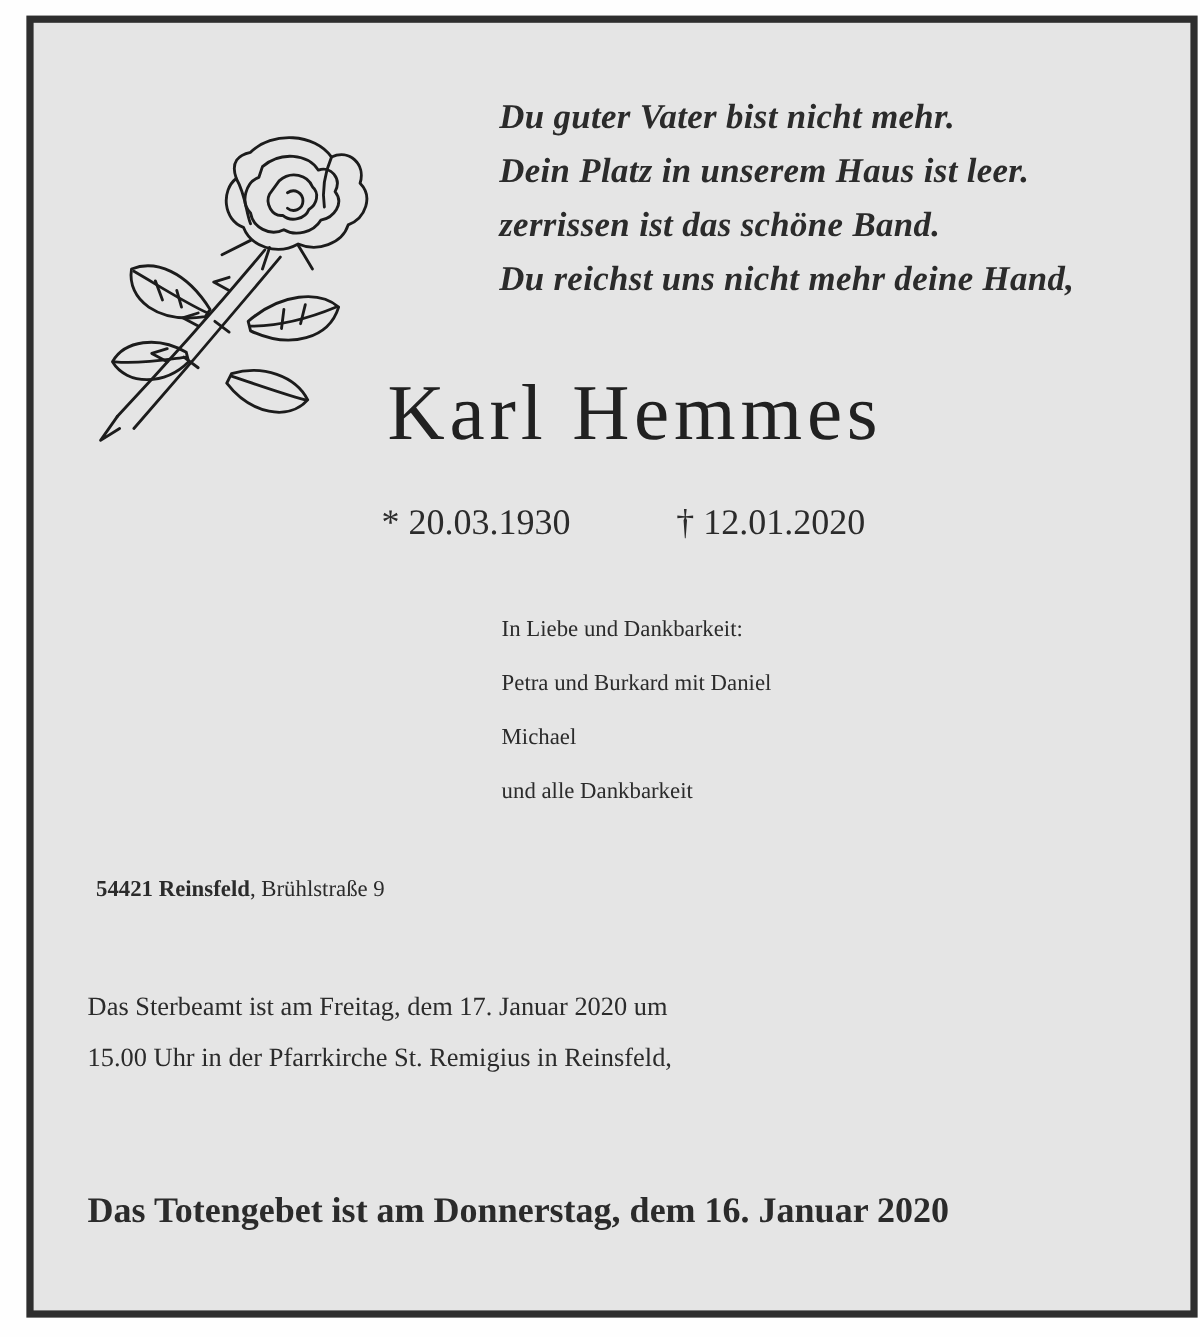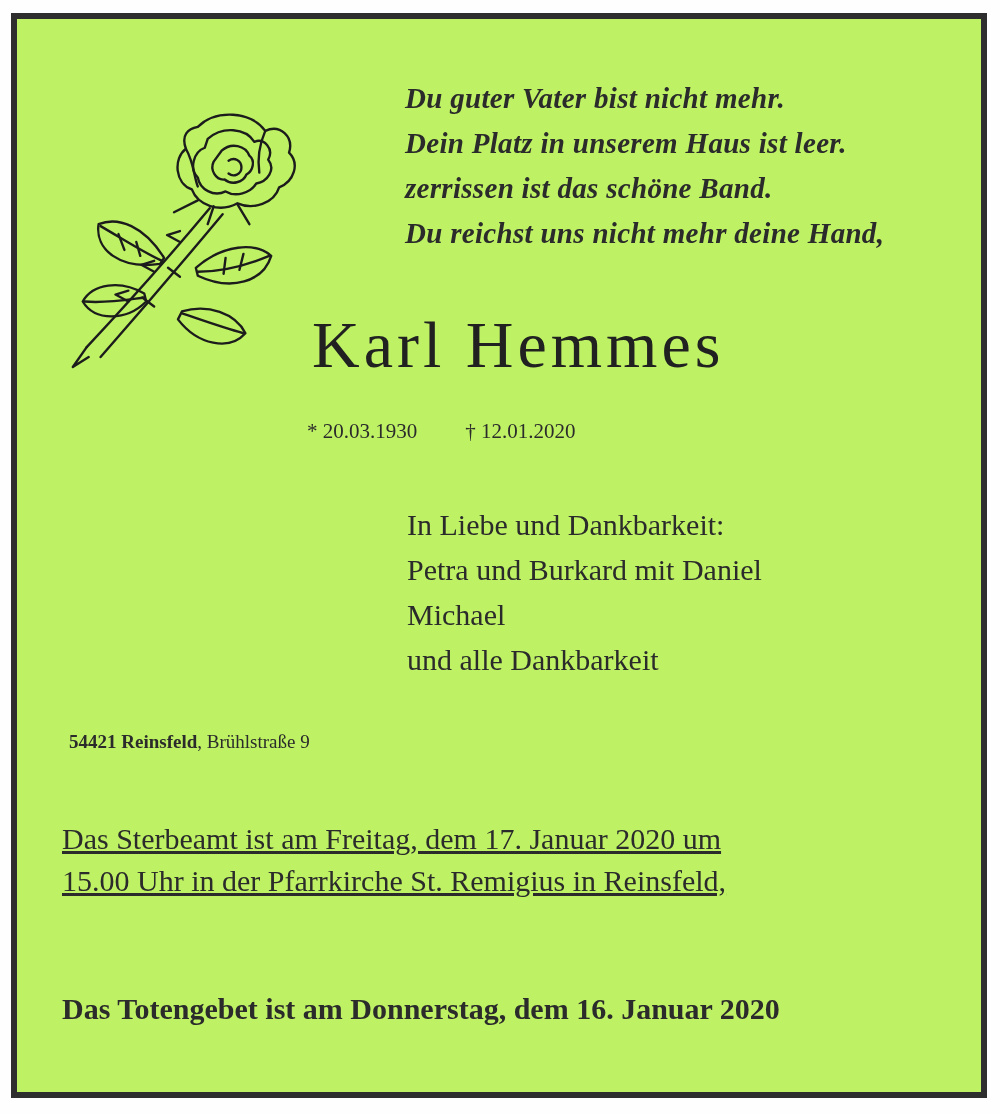--- a/index.html
+++ b/index.html
@@ -12,27 +12,27 @@
     position: relative;
     width: 1000px;
     height: 1114px;
     background: #fefefe;
     font-family: "Liberation Serif", "DejaVu Serif", serif;
     color: #262626;
     overflow: hidden;
   }
   .frame {
     position: absolute;
-    left: 11px;
+    left: 22px;
     top: 13px;
     width: 976px;
     height: 1085px;
     border: 6px solid #2e2e2e;
     box-sizing: border-box;
-    background: #bef264;
+    background: #e5e5e5;
   }
   .poem {
     position: absolute;
     left: 388px;
     top: 57px;
     font-size: 29px;
     line-height: 45px;
     font-style: italic;
     font-weight: 700;
     color: #2b2b2b;
@@ -54,52 +54,51 @@
     line-height: 1;
     letter-spacing: 4px;
     color: #212121;
     white-space: nowrap;
   }
   .dates {
     position: absolute;
     left: 290px;
     top: 400px;
     display: flex;
-    gap: 48px;
-    font-size: 21px;
+    gap: 88px;
+    font-size: 30px;
     color: #2b2b2b;
     white-space: nowrap;
   }
   .mourners {
     position: absolute;
     left: 390px;
     top: 483px;
-    font-size: 30px;
+    font-size: 19px;
     line-height: 45px;
     color: #2b2b2b;
     white-space: nowrap;
   }
   .address {
     position: absolute;
     left: 52px;
     top: 712px;
     font-size: 19px;
     color: #2b2b2b;
     white-space: nowrap;
   }
   .address .bold { font-weight: 700; }
   .service {
     position: absolute;
     left: 45px;
     top: 799px;
-    font-size: 30px;
+    font-size: 22px;
     line-height: 42px;
     color: #2b2b2b;
     white-space: nowrap;
-    text-decoration: underline;
   }
   .prayer {
     position: absolute;
     left: 45px;
     top: 969px;
     font-size: 30px;
     line-height: 42px;
     color: #2b2b2b;
     white-space: nowrap;
     font-weight: bold;

